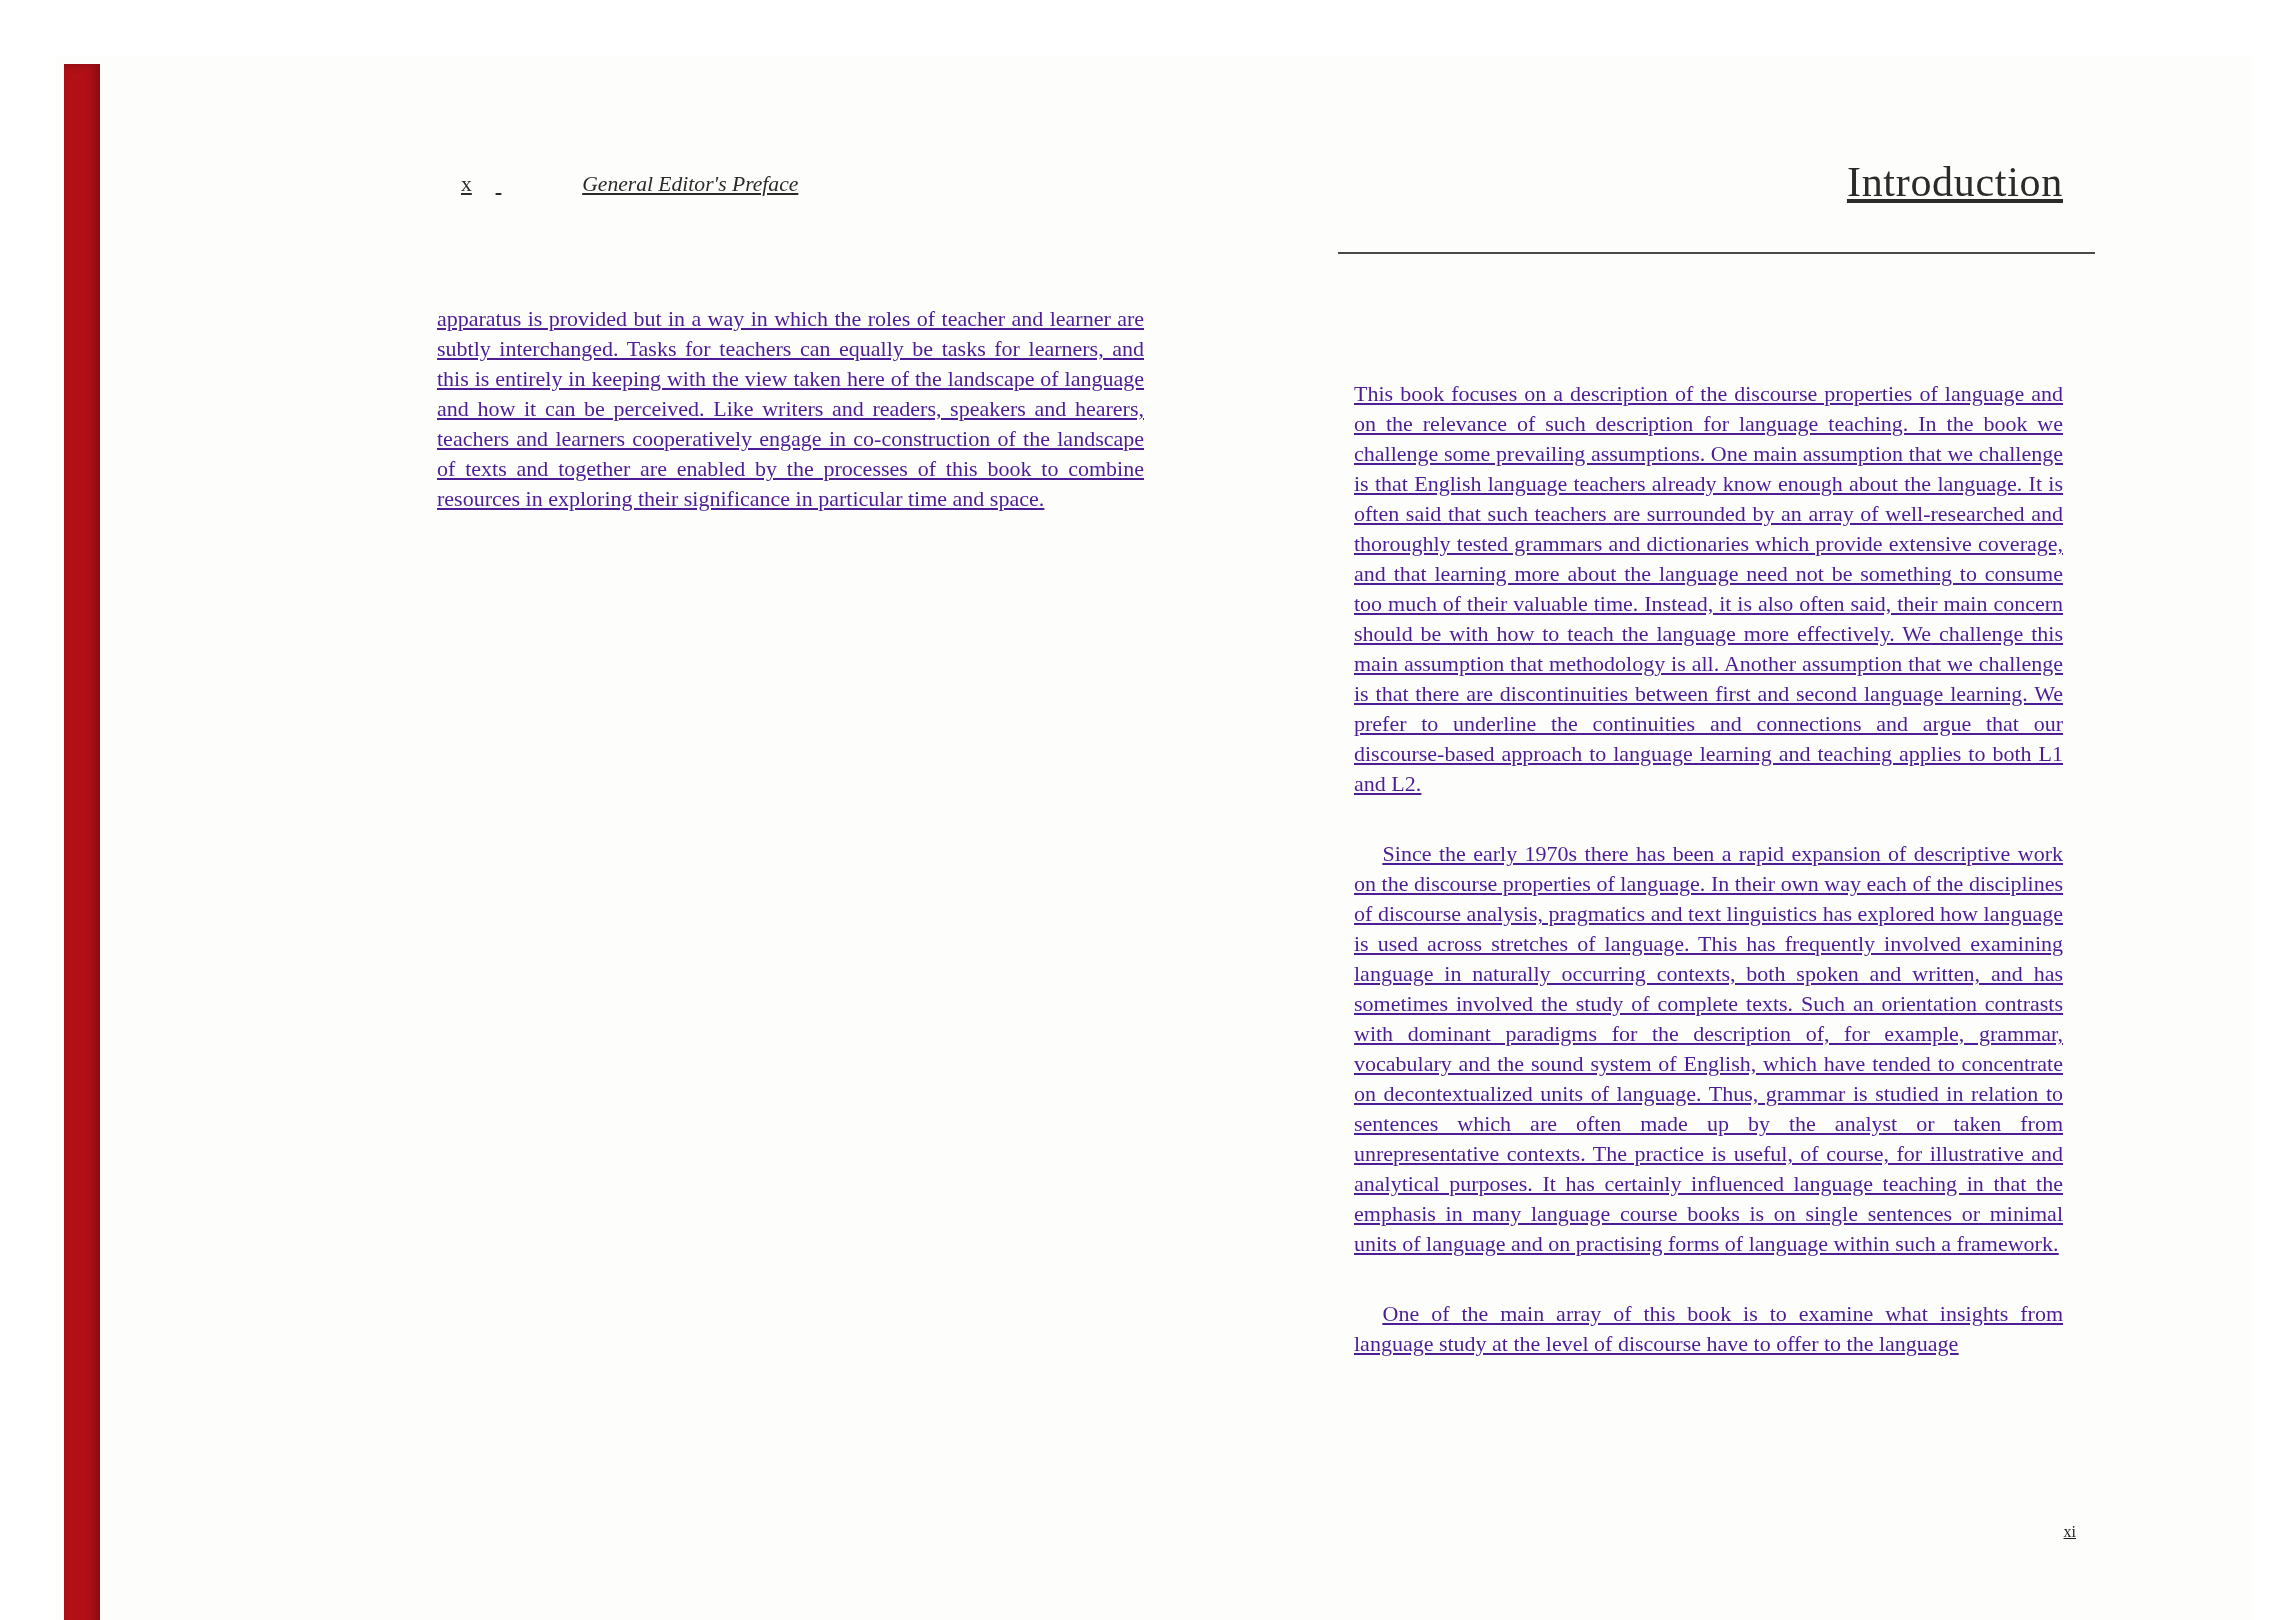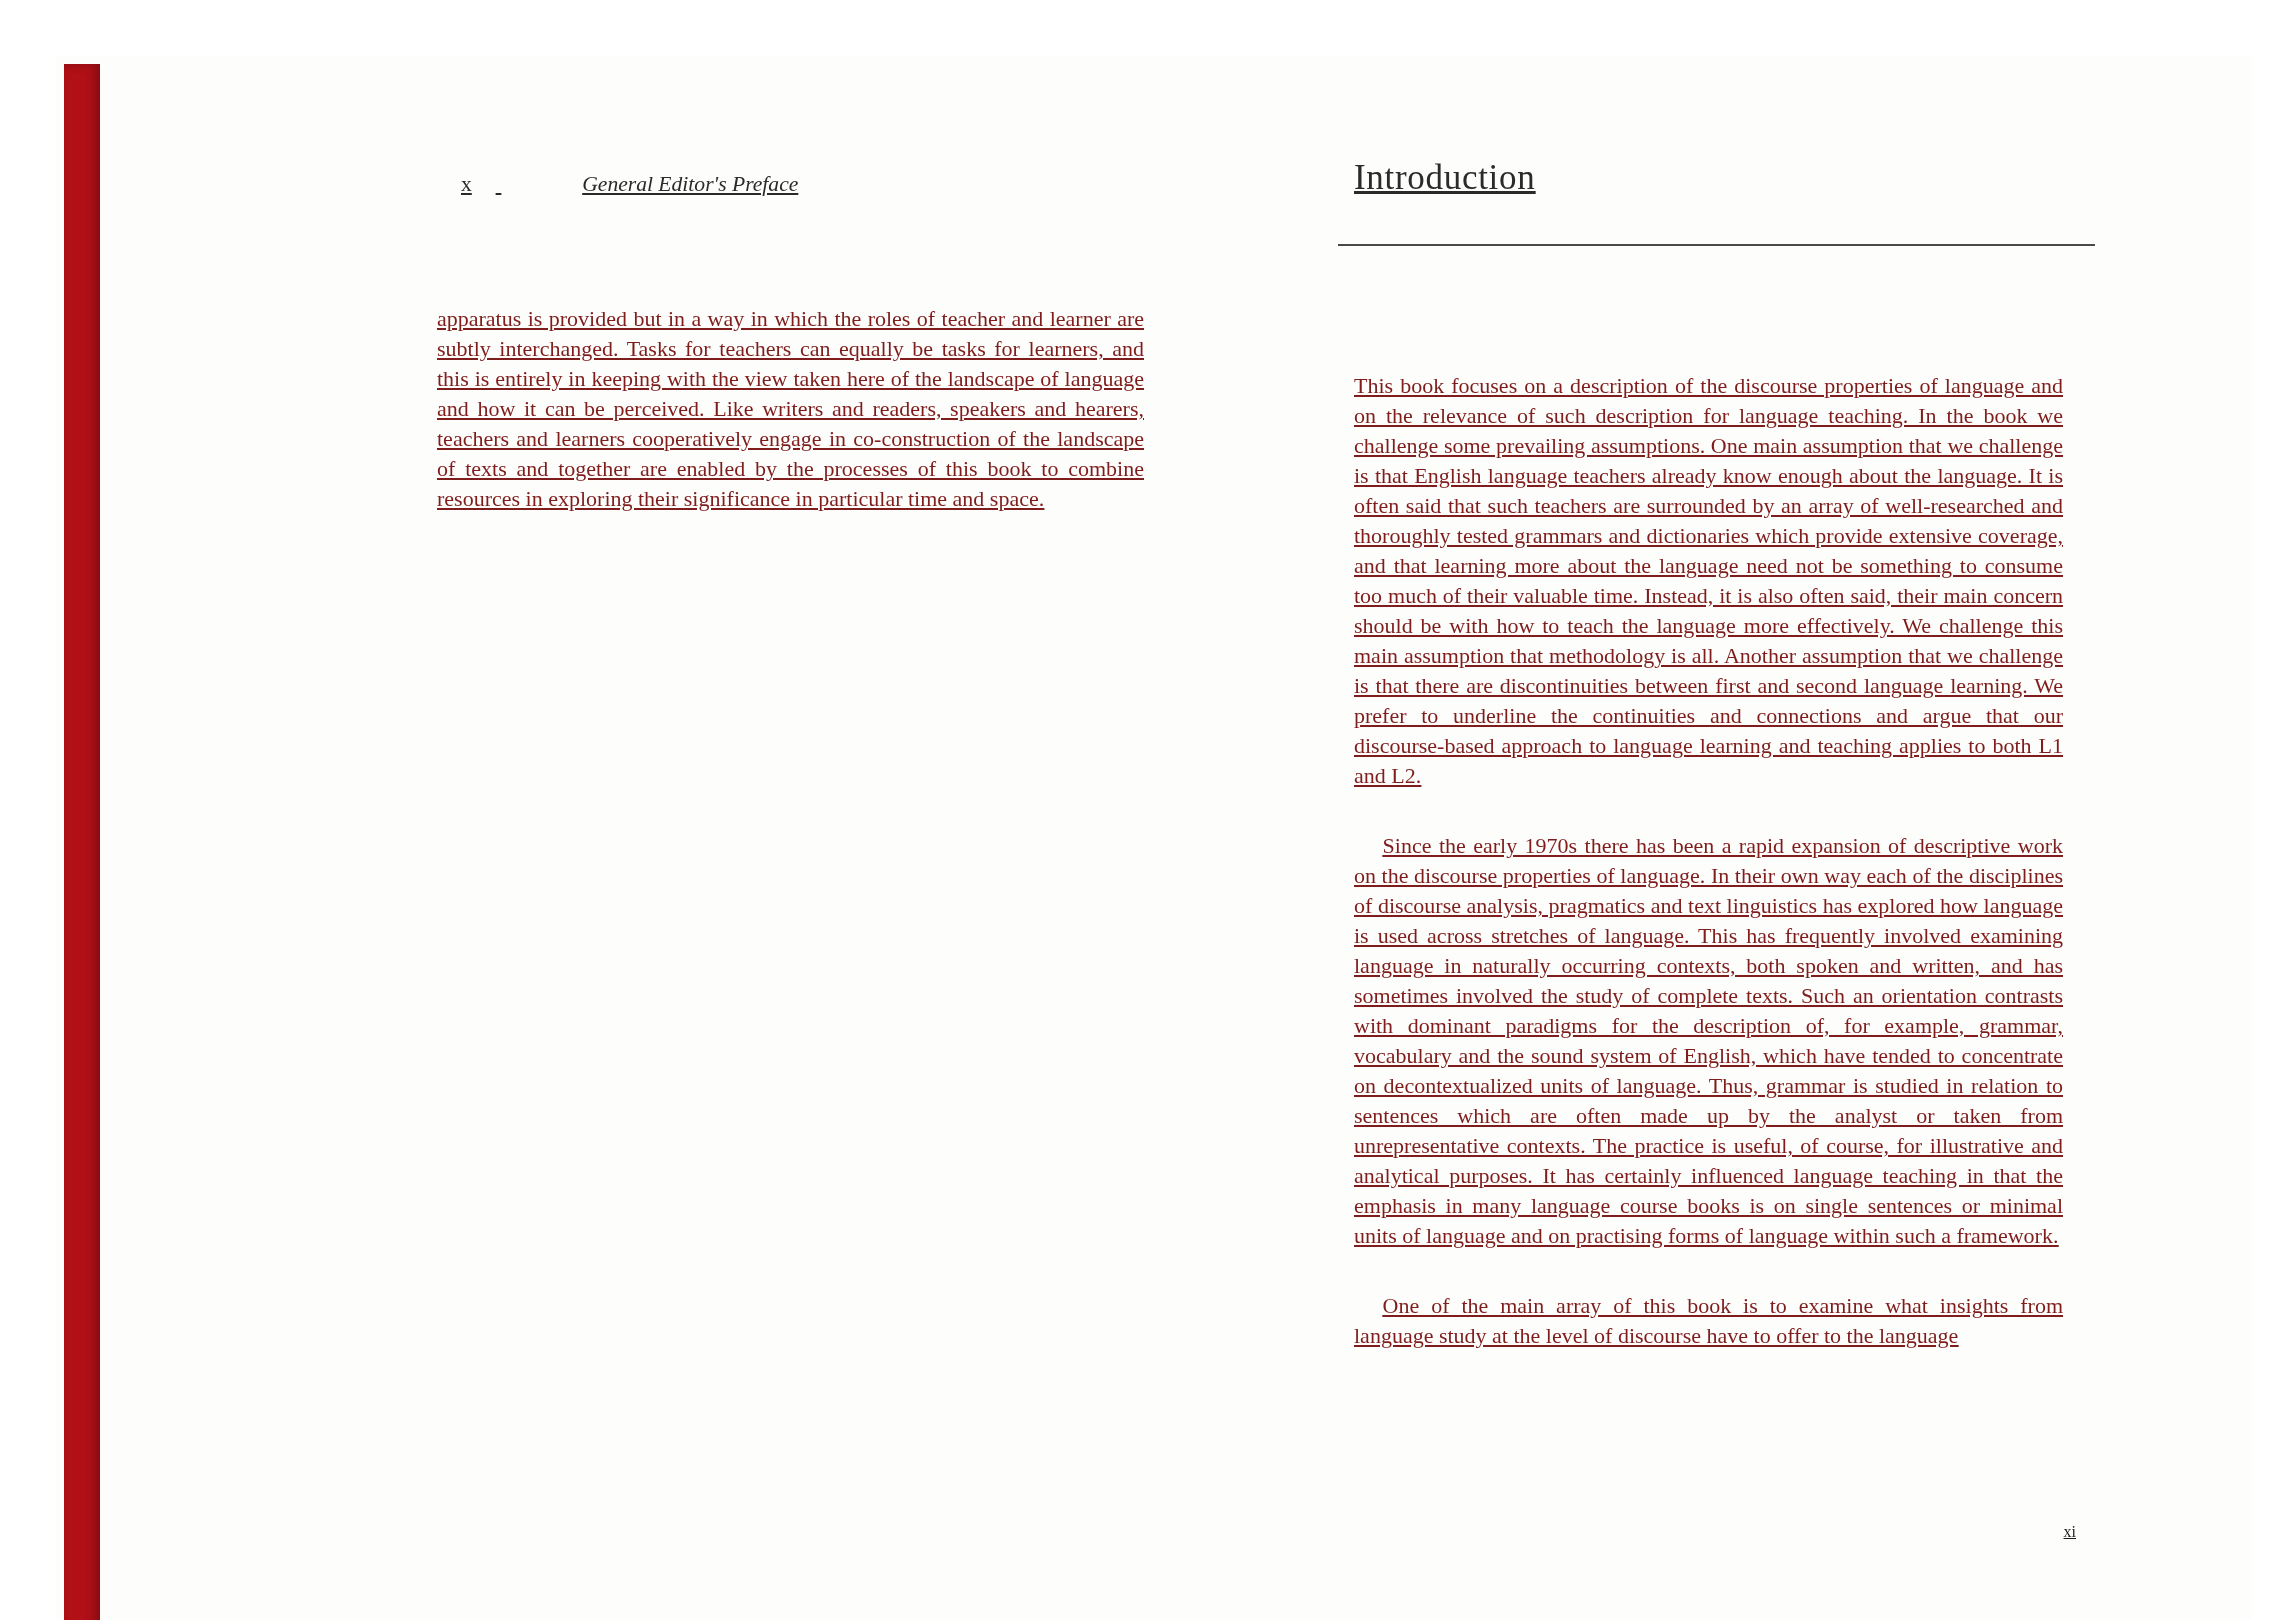--- a/index.html
+++ b/index.html
@@ -54,21 +54,21 @@
   .head-title {
     font-style: italic;
     display: inline-block;
     margin-left: 65px;
   }
 
   .body-text {
     font-size: 22px;
     line-height: 30px;
     text-align: justify;
-    color: #7f1d1d;
+    color: #4c1d95;
   }
 
   .left-page .body-text {
     margin-top: 51px;
   }
 
   .signature {
     margin-top: 55px;
     font-size: 22px;
     line-height: 33px;
@@ -79,24 +79,25 @@
   .right-page {
     position: absolute;
     left: 1250px;
     top: 0;
     width: 789px;
     height: 1620px;
   }
 
   .chapter-title {
     margin-top: 62px;
-    font-size: 35px;
+    font-size: 42px;
     font-weight: normal;
     letter-spacing: 0.7px;
     color: #2b2b2b;
+    text-align: right;
   }
 
   .title-rule {
     margin-top: 30px;
     width: 100%;
     height: 0;
     border-top: 2px solid #4a4a4a;
   }
 
   .right-page .body-text:first-of-type {

